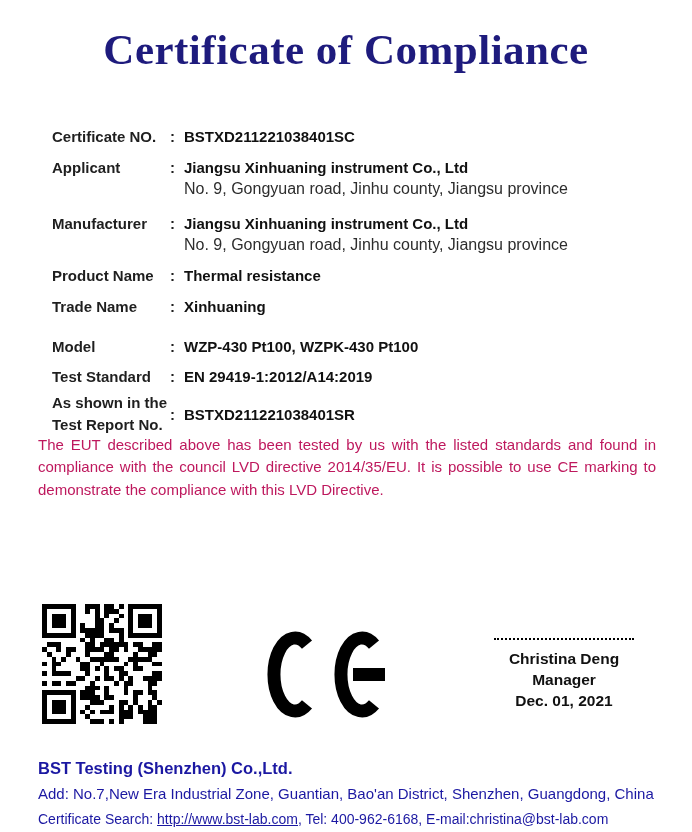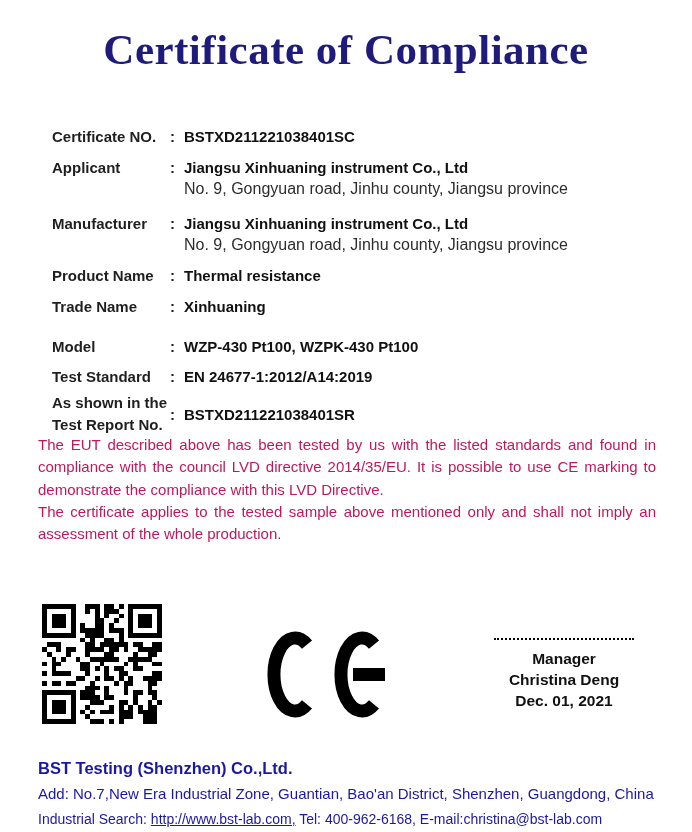--- a/index.html
+++ b/index.html
@@ -82,35 +82,34 @@
       <div class="val">Xinhuaning</div>
     </div>
     <div class="row r6">
       <div class="lbl">Model</div>
       <div class="colon">:</div>
       <div class="val">WZP-430 Pt100, WZPK-430 Pt100</div>
     </div>
     <div class="row r7">
       <div class="lbl">Test Standard</div>
       <div class="colon">:</div>
-      <div class="val">EN 24677-1:2012/A14:2019</div>
+      <div class="val">EN 29419-1:2012/A14:2019</div>
     </div>
     <div class="row r8">
       <div class="lbl">
         <div>As shown in the</div>
         <div>Test Report No.</div>
       </div>
       <div class="colon">:</div>
       <div class="val">BSTXD211221038401SR</div>
     </div>
   </div>
 
   <div class="decl">
     <p>The EUT described above has been tested by us with the listed standards and found in compliance with the council LVD directive 2014/35/EU. It is possible to use CE marking to demonstrate the compliance with this LVD Directive.</p>
-    <p>The certificate applies to the tested sample above mentioned only and shall not imply an assessment of the whole production.</p>
   </div>
 
   <div class="qr">
       <svg viewBox="0 0 100 100" xmlns="http://www.w3.org/2000/svg" fill="#000" shape-rendering="crispEdges">
         <rect x="36" y="0" width="4" height="4"></rect>
         <rect x="40" y="0" width="4" height="4"></rect>
         <rect x="44" y="0" width="4" height="4"></rect>
         <rect x="52" y="0" width="4" height="4"></rect>
         <rect x="56" y="0" width="4" height="4"></rect>
         <rect x="64" y="0" width="4" height="4"></rect>
@@ -332,24 +331,24 @@
   <div class="ce">
     <svg viewBox="0 0 123 86" xmlns="http://www.w3.org/2000/svg" fill="none" stroke="#000" stroke-width="13">
       <path d="M 40 13.1 A 21 36.5 0 1 0 40 72.9"></path>
       <path d="M 107 13.1 A 21 36.5 0 1 0 107 72.9"></path>
       <path d="M 86 43 H 118"></path>
     </svg>
   </div>
 
   <div class="sig">
     <div class="dots"></div>
+    <div class="line">Christina Deng</div>
     <div class="line">Manager</div>
-    <div class="line">Christina Deng</div>
     <div class="line">Dec. 01, 2021</div>
   </div>
 
   <div class="footer">
     <div class="company" style="color: rgb(27, 24, 162);">BST Testing (Shenzhen) Co.,Ltd.</div>
     <div class="addr" style="color: rgb(27, 24, 162);">Add: No.7,New Era Industrial Zone, Guantian, Bao'an District, Shenzhen, Guangdong, China</div>
-    <div class="search" style="color: rgb(27, 24, 162);"><span>Industrial Search: </span><a href="#" style="color: rgb(27, 24, 162);">http://www.bst-lab.com,</a><span> Tel: 400-962-6168, E-mail:christina@bst-lab.com</span></div>
+    <div class="search" style="color: rgb(27, 24, 162);"><span>Certificate Search: </span><a href="#" style="color: rgb(27, 24, 162);">http://www.bst-lab.com,</a><span> Tel: 400-962-6168, E-mail:christina@bst-lab.com</span></div>
   </div>
 
 </div>
 
 </body></html>

